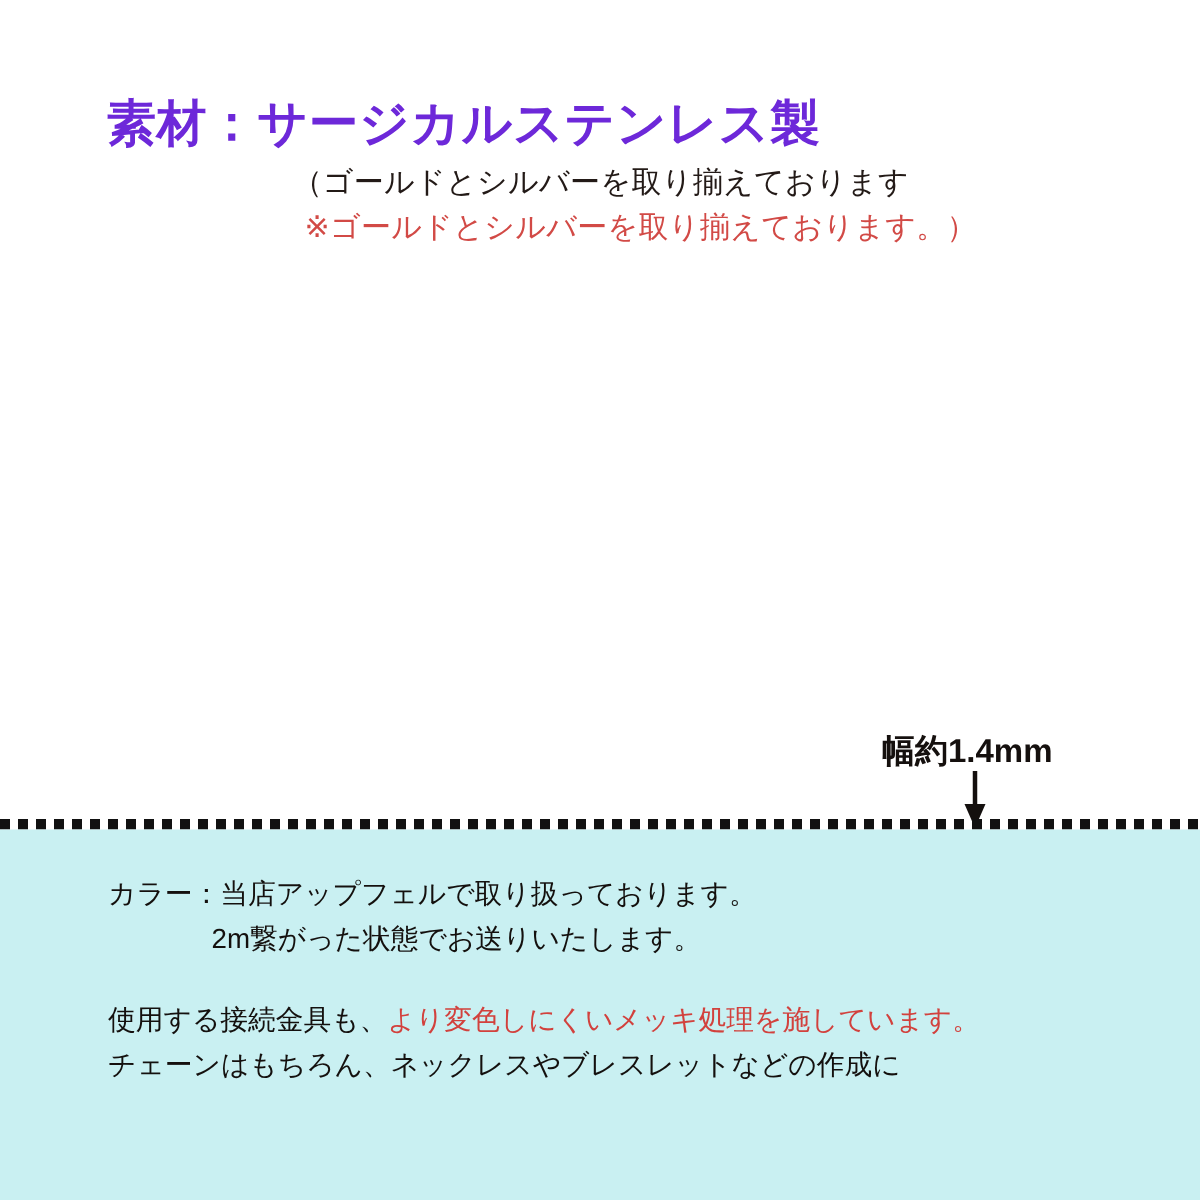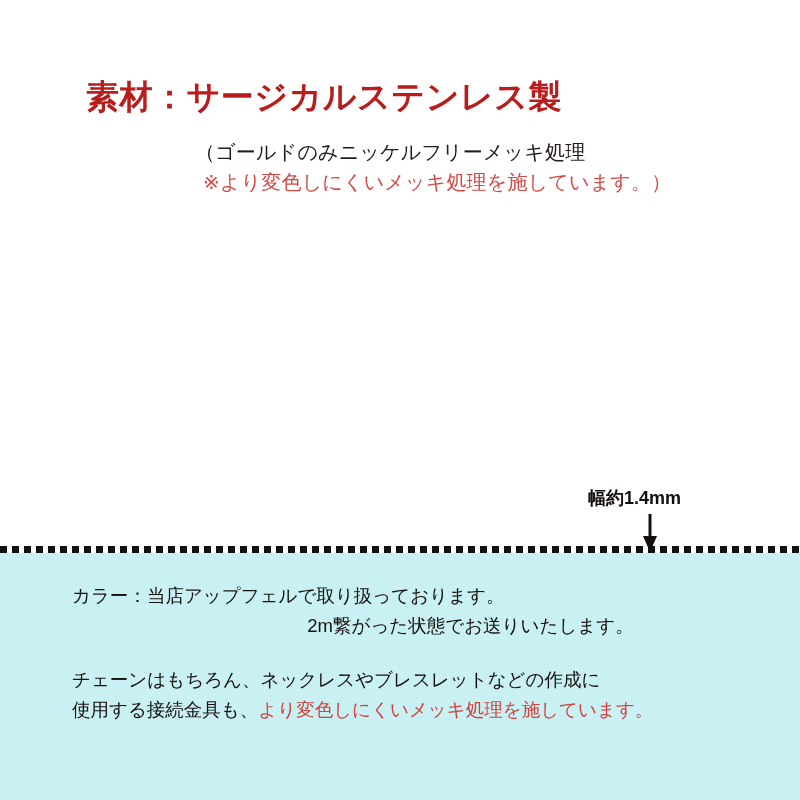--- a/index.html
+++ b/index.html
@@ -8,23 +8,23 @@
     width:800px;height:800px;
     background:#ffffff;
     font-family:"Liberation Sans","DejaVu Sans",sans-serif;
     overflow:hidden;position:relative;
   }
   .page{position:relative;width:800px;height:800px;}
 
   
   .header{position:absolute;left:0;top:62px;width:800px;}
   .title{
-    margin:16px;padding:0 0 0 70px;
+    margin:1px;padding:0 0 0 70px;
     font-size:33px;font-weight:bold;letter-spacing:.5px;
-    color:#b91c1c;line-height:1.18;
+    color:#6d28d9;line-height:1.18;
   }
   .sub1{
     margin:0;padding:6px 0 0 195px;
     font-size:20px;color:#231a17;letter-spacing:.2px;line-height:1.35;
   }
   .sub2{
     margin:0;padding:3px 0 0 203px;
     font-size:20px;color:#d24a46;letter-spacing:.2px;line-height:1.35;
   }
 
@@ -33,21 +33,21 @@
 
   .chain-gold{left:-8px;top:328px;position:absolute;}
   .chain-silver{left:398px;top:328px;position:absolute;}
 
   
   .ann{position:absolute;color:#15100e;font-size:21px;white-space:nowrap;letter-spacing:0;}
 
   .lbl-5mm{left:136px;top:390px;font-size:22px;font-weight:bold;}
   .lbl-thick{left:38px;top:462px;font-size:22px;font-weight:bold;}
   .lbl-35mm{left:340px;top:388px;font-size:22px;font-weight:bold;}
-  .lbl-14mm{left:588px;top:256px;font-size:18px;font-weight:bold;}
+  .lbl-14mm{left:588px;top:256px;font-size:22px;font-weight:bold;}
 
   .mark{position:absolute;}
   .mark svg{display:block;overflow:visible;}
 
   
   .brk5{left:148px;top:358px;}
   
   .arr-thick{left:88px;top:372px;}
   
   .ibeam35{left:308px;top:326px;}
@@ -74,33 +74,33 @@
 
   
   .panel{
     position:absolute;left:0;top:553px;width:800px;height:247px;
     background:#c9f0f2;
   }
   .panel .body{padding:28px 0 0 72px;color:#14100e;}
   .p-row{display:flex;font-size:18.5px;line-height:1.62;white-space:nowrap;}
   .p-key{flex:0 0 auto;}
   .p-val{flex:0 0 auto;}
-  .indent{padding-left:69px;justify-content:center;}
+  .indent{padding-left:69px;}
   .para{margin-top:24px;font-size:18.5px;line-height:1.62;white-space:nowrap;}
   .red{color:#d2413d;}
 </style>
 </head>
 <body>
 
 <div class="page">
 
   <div class="header">
     <h1 class="title">素材：サージカルステンレス製</h1>
-    <p class="sub1">（ゴールドのみニッケルフリーメッキ処理</p>
-    <p class="sub2">※より変色しにくいメッキ処理を施しています。）</p>
+    <p class="sub1">（ゴールドとシルバーを取り揃えております</p>
+    <p class="sub2">※ゴールドとシルバーを取り揃えております。）</p>
   </div>
 
   <div class="chain-area">
 
     <div class="chain-gold">
       <svg width="420" height="60" viewBox="0 0 420 60" xmlns="http://www.w3.org/2000/svg">
         <defs>
           <linearGradient id="gGold" x1="0" y1="0" x2="0" y2="1">
             <stop offset="0%" stop-color="#f6e3a8"></stop>
             <stop offset="22%" stop-color="#f3d782"></stop>
@@ -260,22 +260,22 @@
         <span class="p-val">当店アップフェルで取り扱っております。</span>
       </div>
 
 
       <div class="p-row indent">
         <span class="p-val">2m繋がった状態でお送りいたします。</span>
       </div>
 
 
       <div class="para">
-        <div>チェーンはもちろん、ネックレスやブレスレットなどの作成に</div>
         <div>
           <span>使用する接続金具も、</span><span class="red">より変色しにくいメッキ処理を施しています。</span>
         </div>
+        <div>チェーンはもちろん、ネックレスやブレスレットなどの作成に</div>
       </div>
 
     </div>
   </div>
 
 </div>
 
 </body></html>

